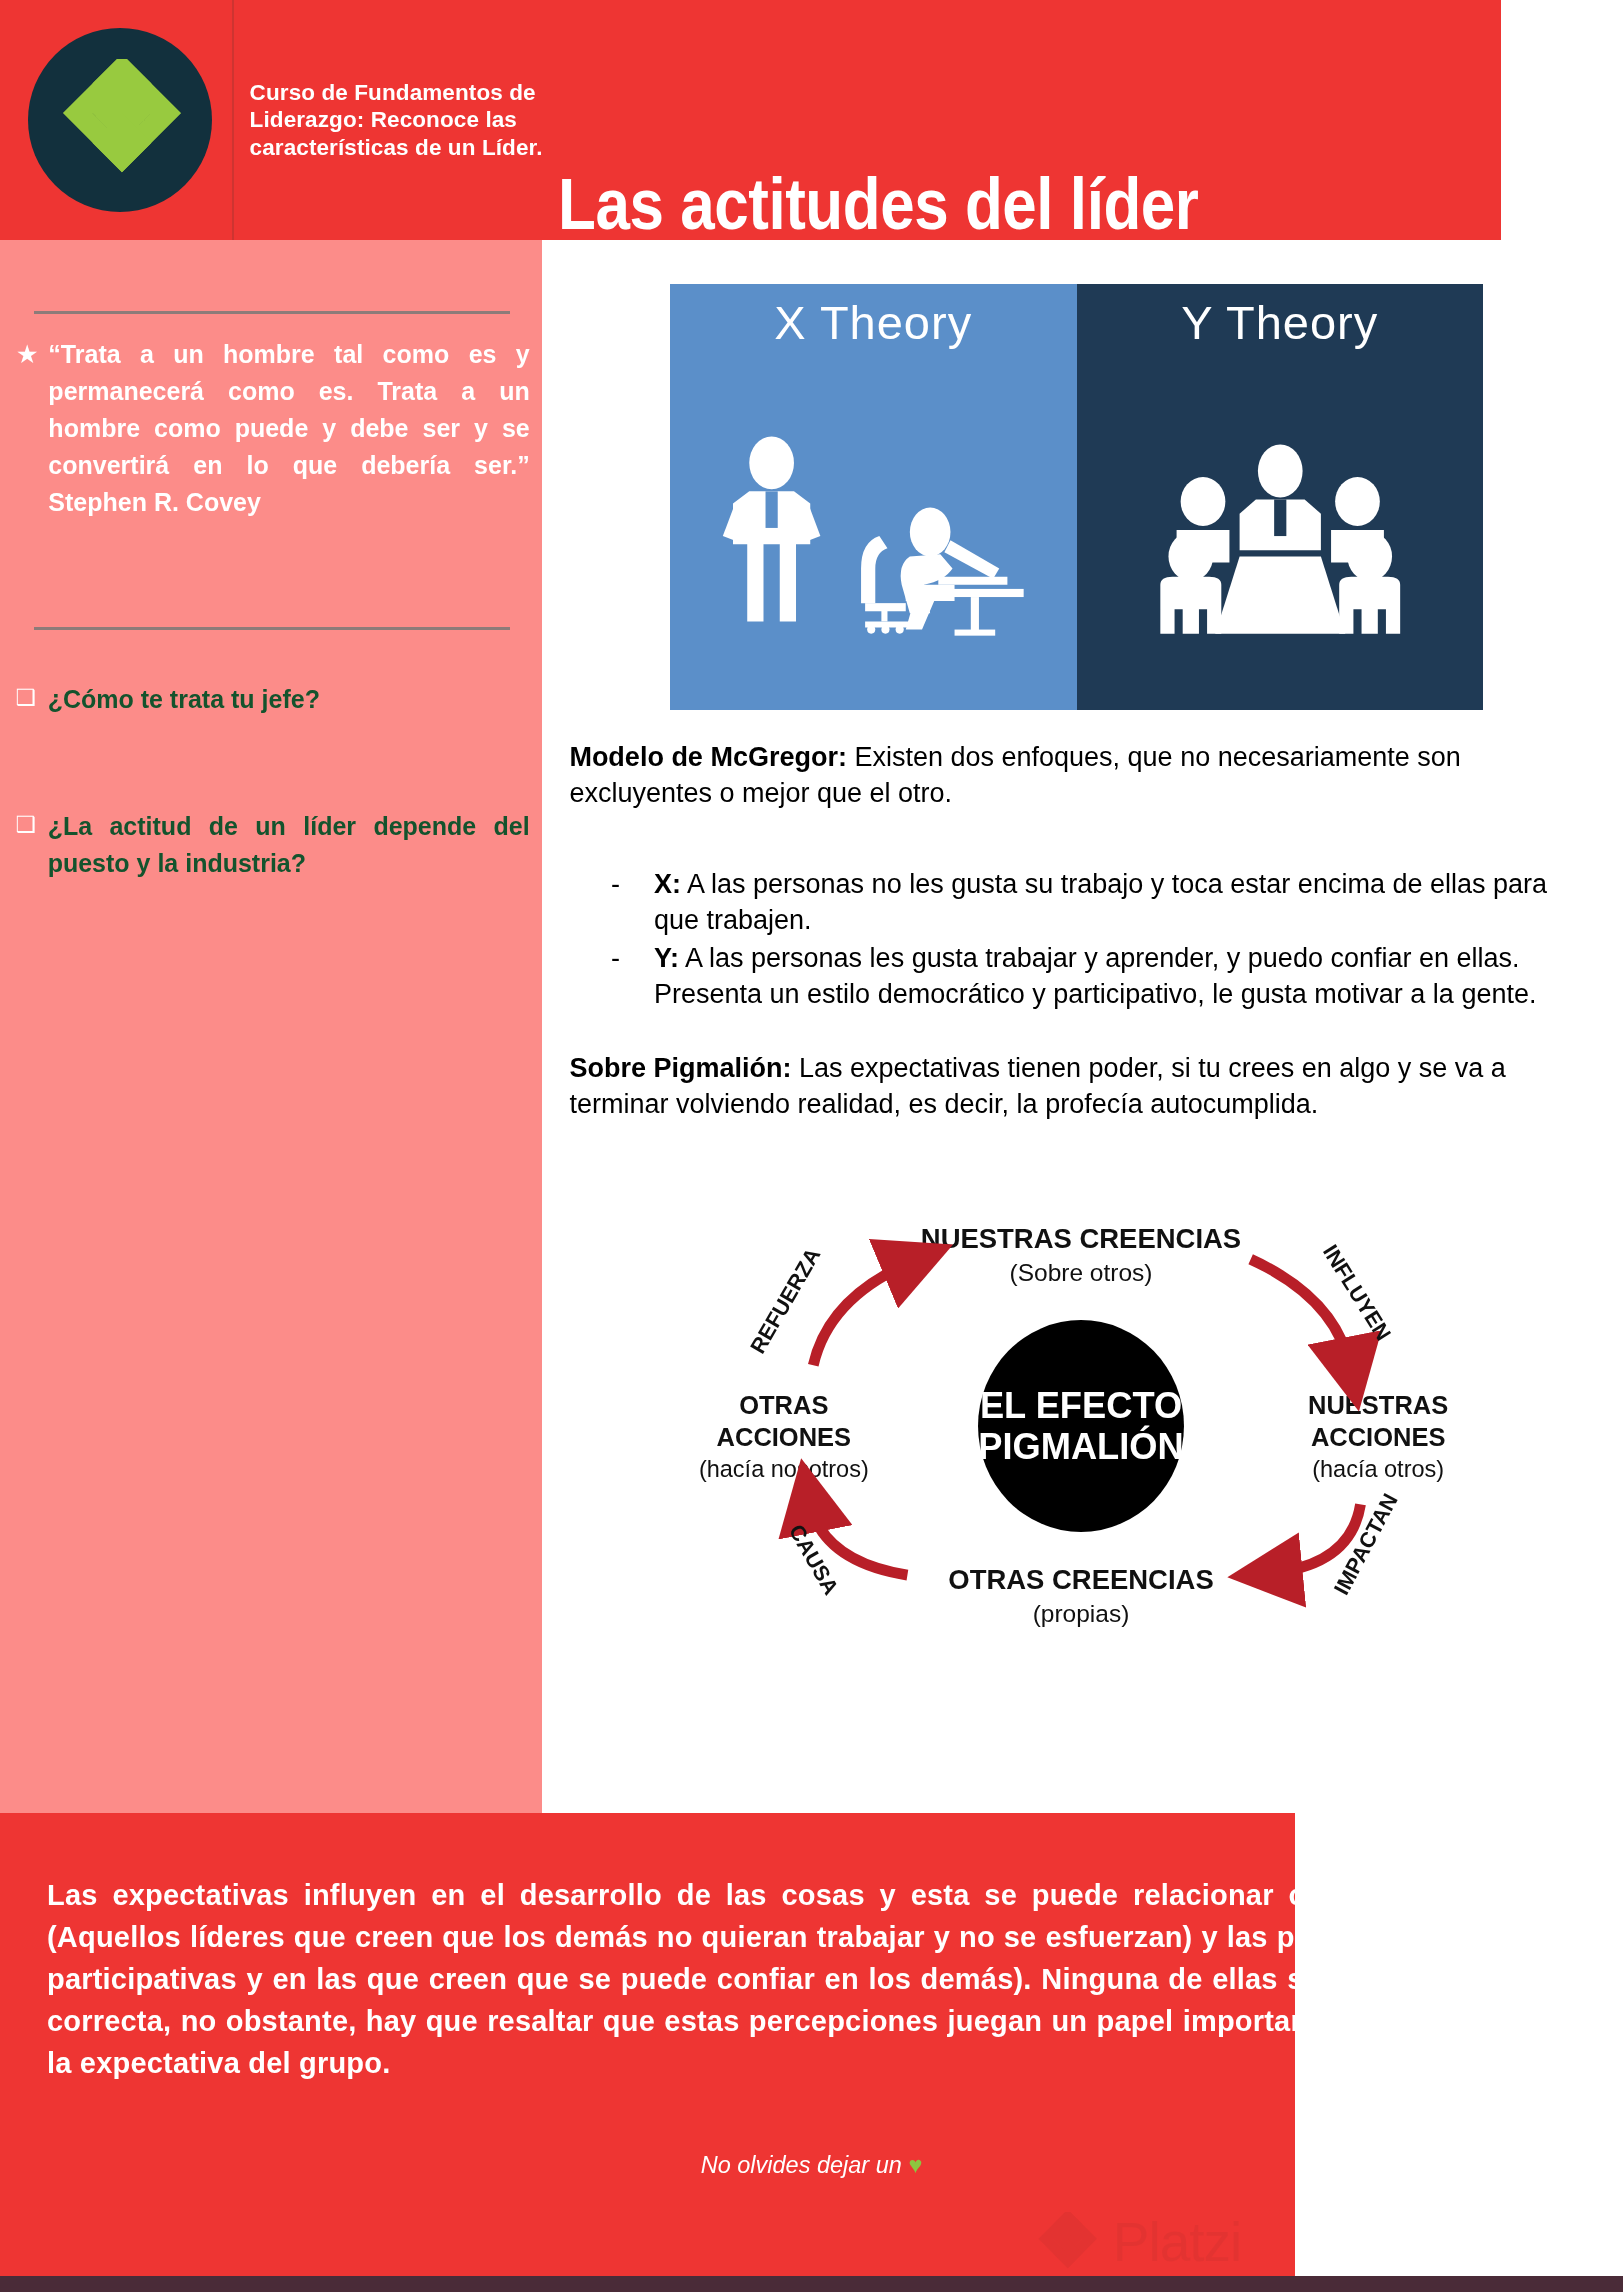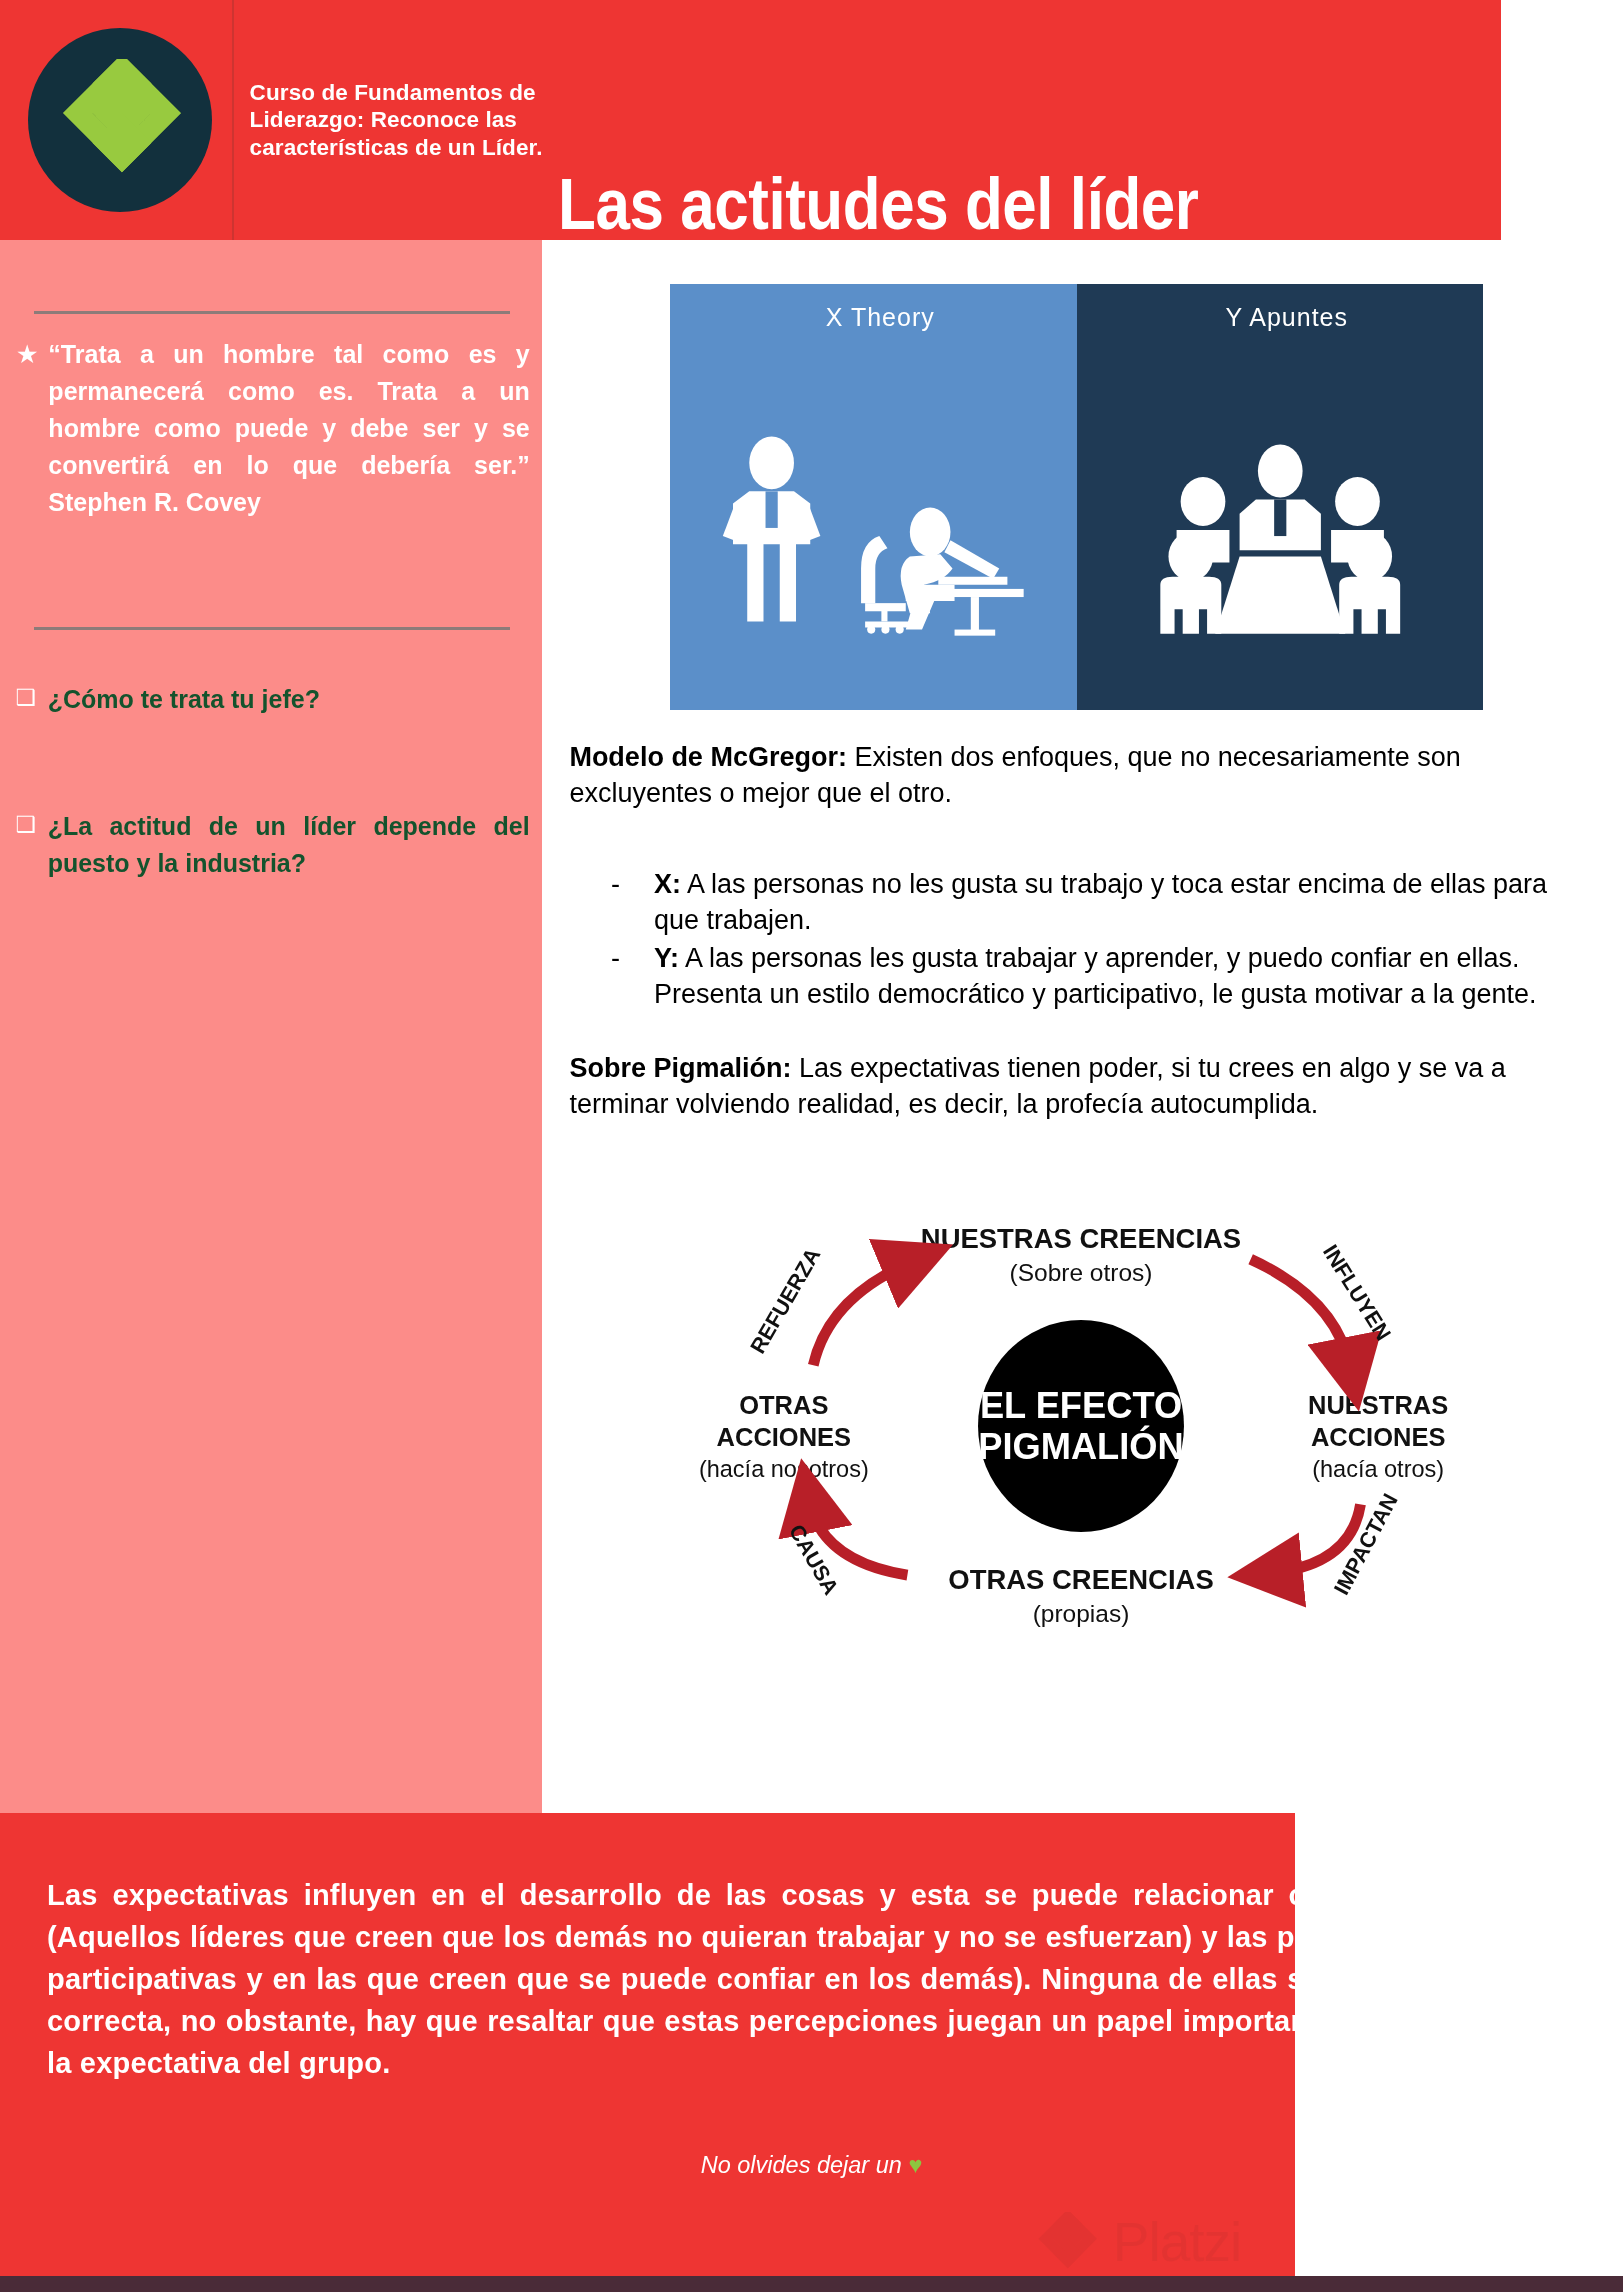--- a/index.html
+++ b/index.html
@@ -99,24 +99,23 @@
 
   
   .xy-image{
     position:absolute;left:128px;top:44px;width:813px;height:426px;
     display:flex;overflow:hidden;
   }
   .xy-panel{position:relative;height:100%;}
   .xy-panel.x{width:50%;background:#5b8fc9;}
   .xy-panel.y{width:50%;background:#1f3a55;}
   .xy-label{
-    position:absolute;top:19px;left:0;width:100%;text-align:center;
-    color:#ffffff;font-size:25px;font-weight:400;letter-spacing:1px;
+    position:absolute;top:11px;left:0;width:100%;text-align:center;
+    color:#ffffff;font-size:47px;font-weight:400;letter-spacing:1px;
     font-family:"Liberation Sans",sans-serif;
-    padding-left:7px;
   }
   .xy-svg{position:absolute;left:0;top:69px;width:100%;height:358px;}
 
   
   .p-main{
     position:absolute;color:#000000;font-size:27px;line-height:1.33;
     font-family:"Liberation Sans Narrow","Liberation Sans",sans-serif;
   }
   .p-main b{font-weight:bold;}
   .p-mcgregor{left:27.4px;top:500px;width:1000px;}
@@ -250,21 +249,21 @@
               <path d="M138 54 l24 14 -3 5 -24 -13 z"></path>
               <path d="M132 72 h34 v4 h-34 z"></path>
 
               <rect x="126" y="78" width="48" height="4"></rect>
               <rect x="148" y="82" width="4" height="18"></rect>
               <rect x="140" y="98" width="20" height="3"></rect>
             </g>
           </svg>
         </div>
         <div class="xy-panel y">
-          <div class="xy-label">Y Apuntes</div>
+          <div class="xy-label">Y Theory</div>
           <svg class="xy-svg" viewBox="0 0 200 100" preserveAspectRatio="xMidYMid meet">
             <g fill="#ffffff">
 
               <ellipse cx="100" cy="20" rx="11" ry="13"></ellipse>
               <path d="M88 34 h24 l8 7 v18 h-40 v-18 z"></path>
               <rect x="97" y="34" width="6" height="18" fill="#1f3a55"></rect>
 
               <ellipse cx="62" cy="35" rx="11" ry="12"></ellipse>
               <path d="M49 49 h26 v16 h-26 z"></path>
 

